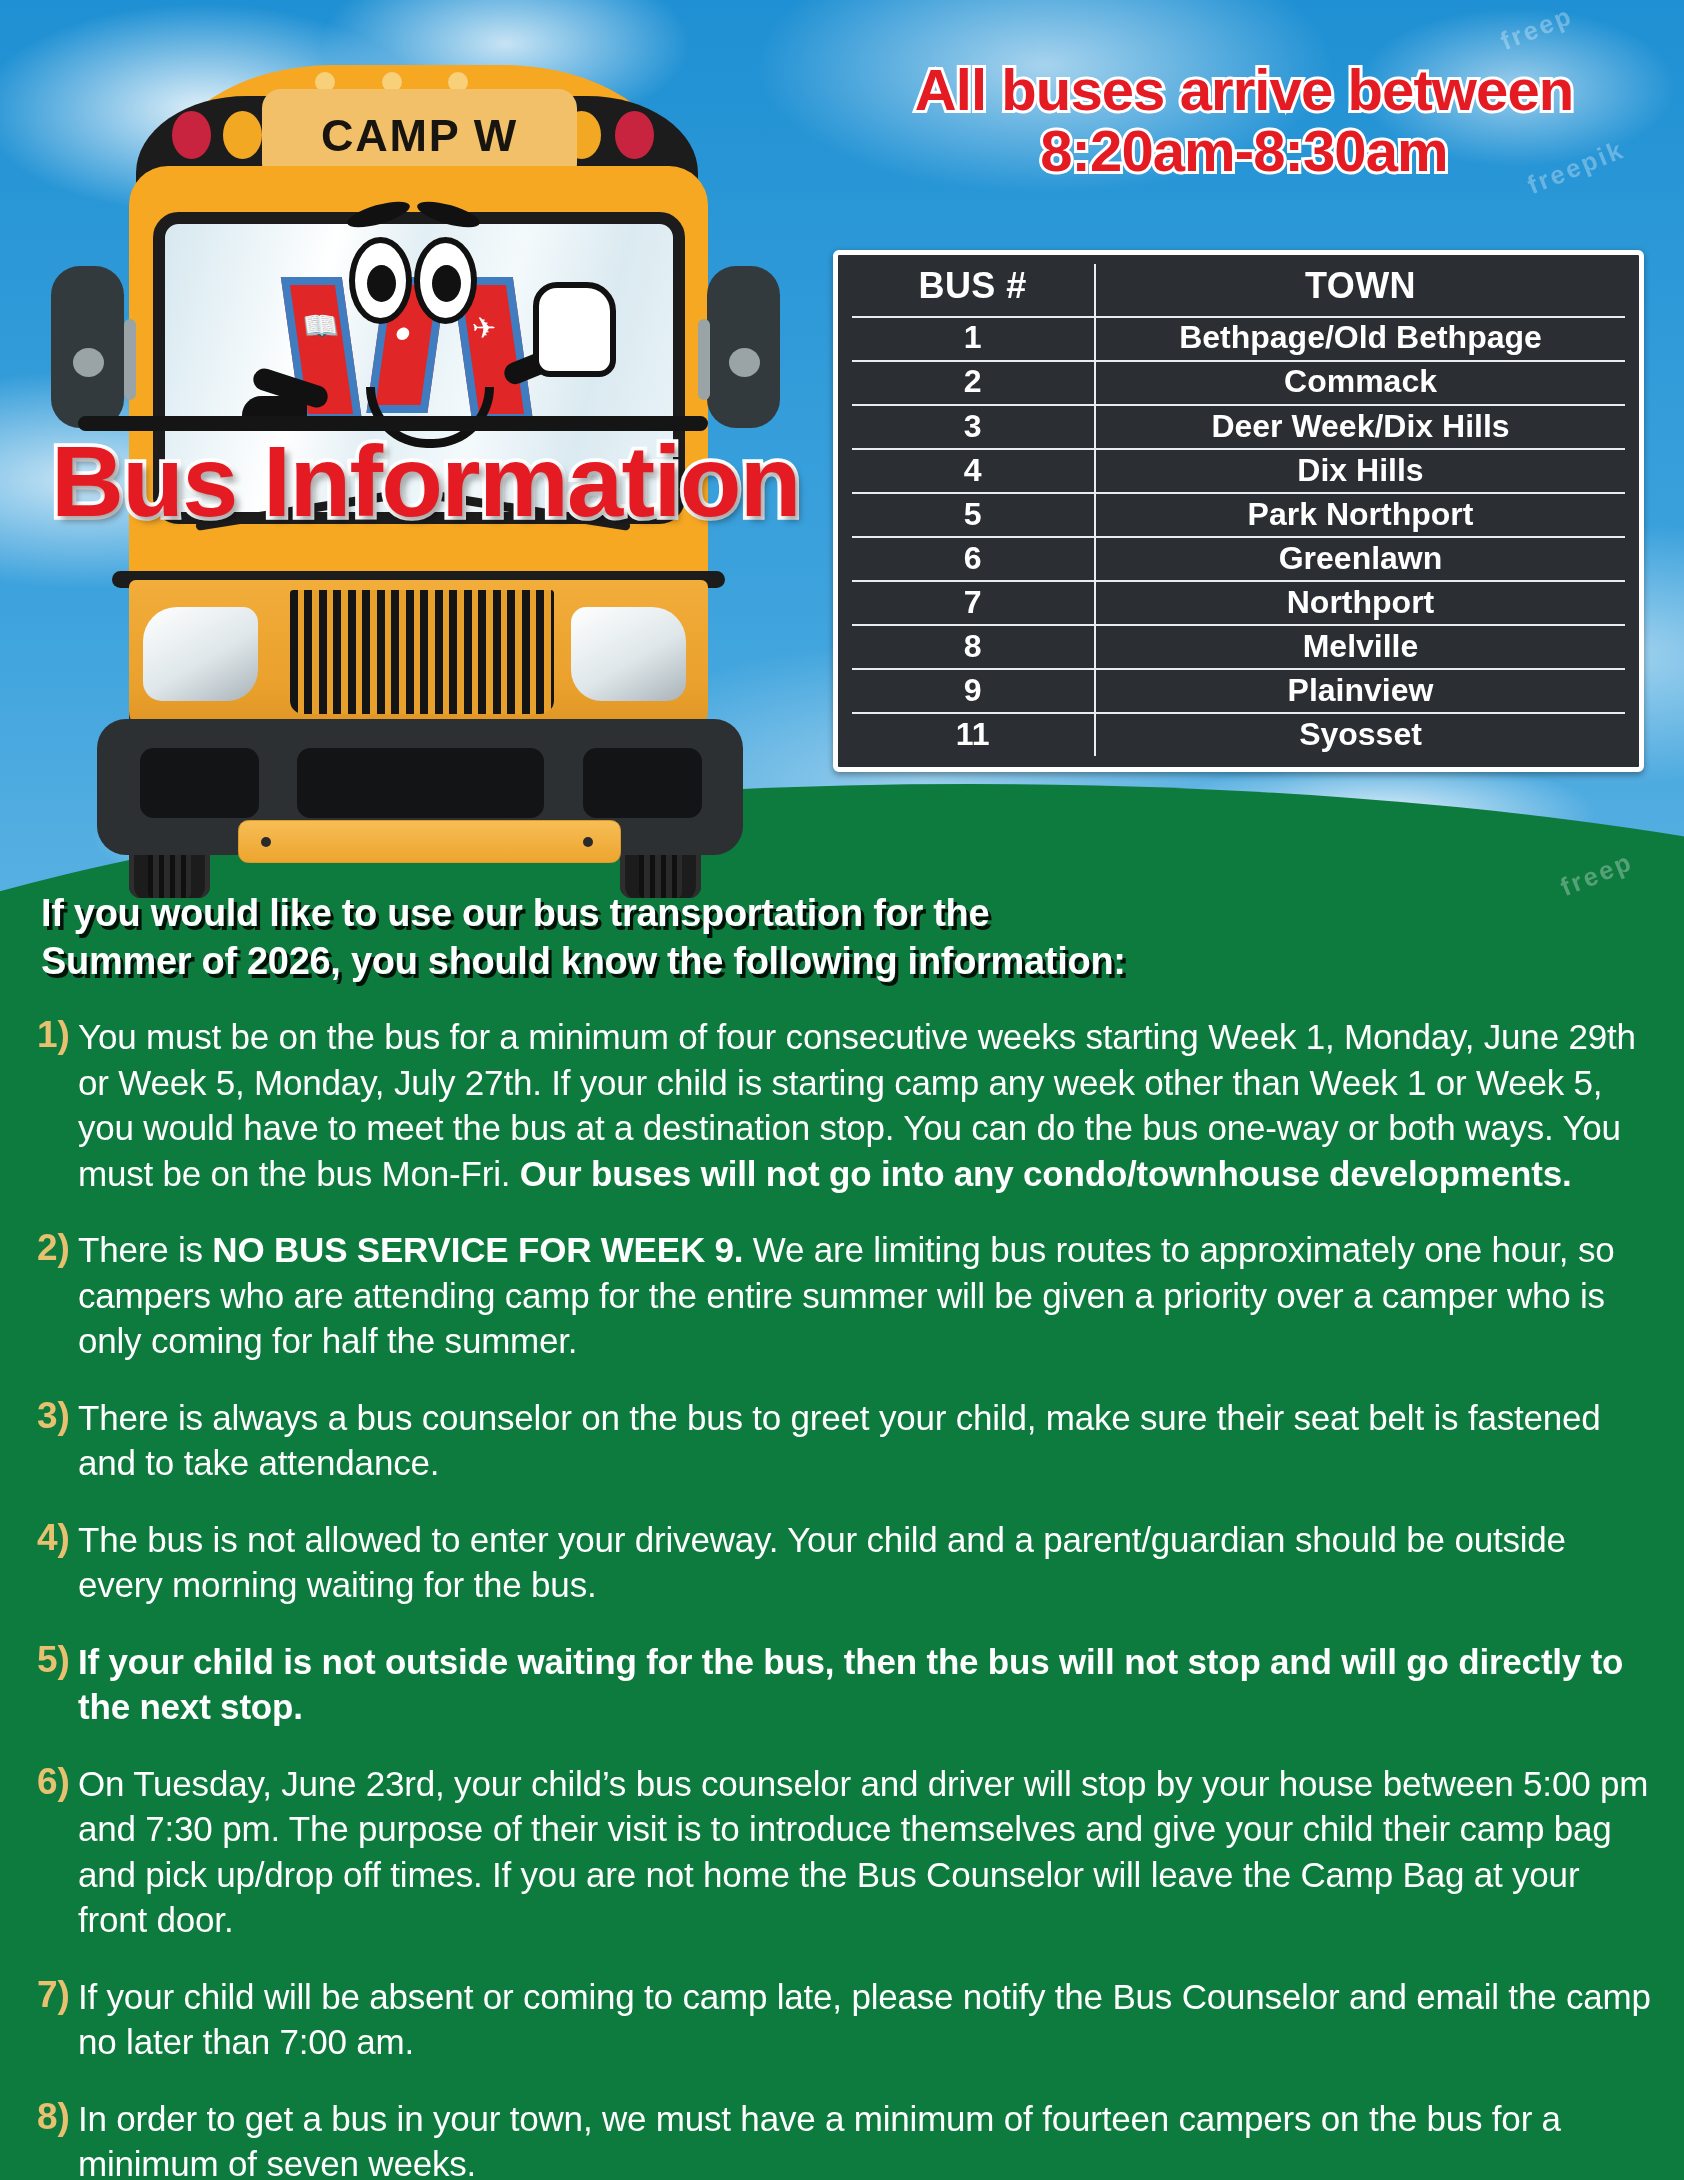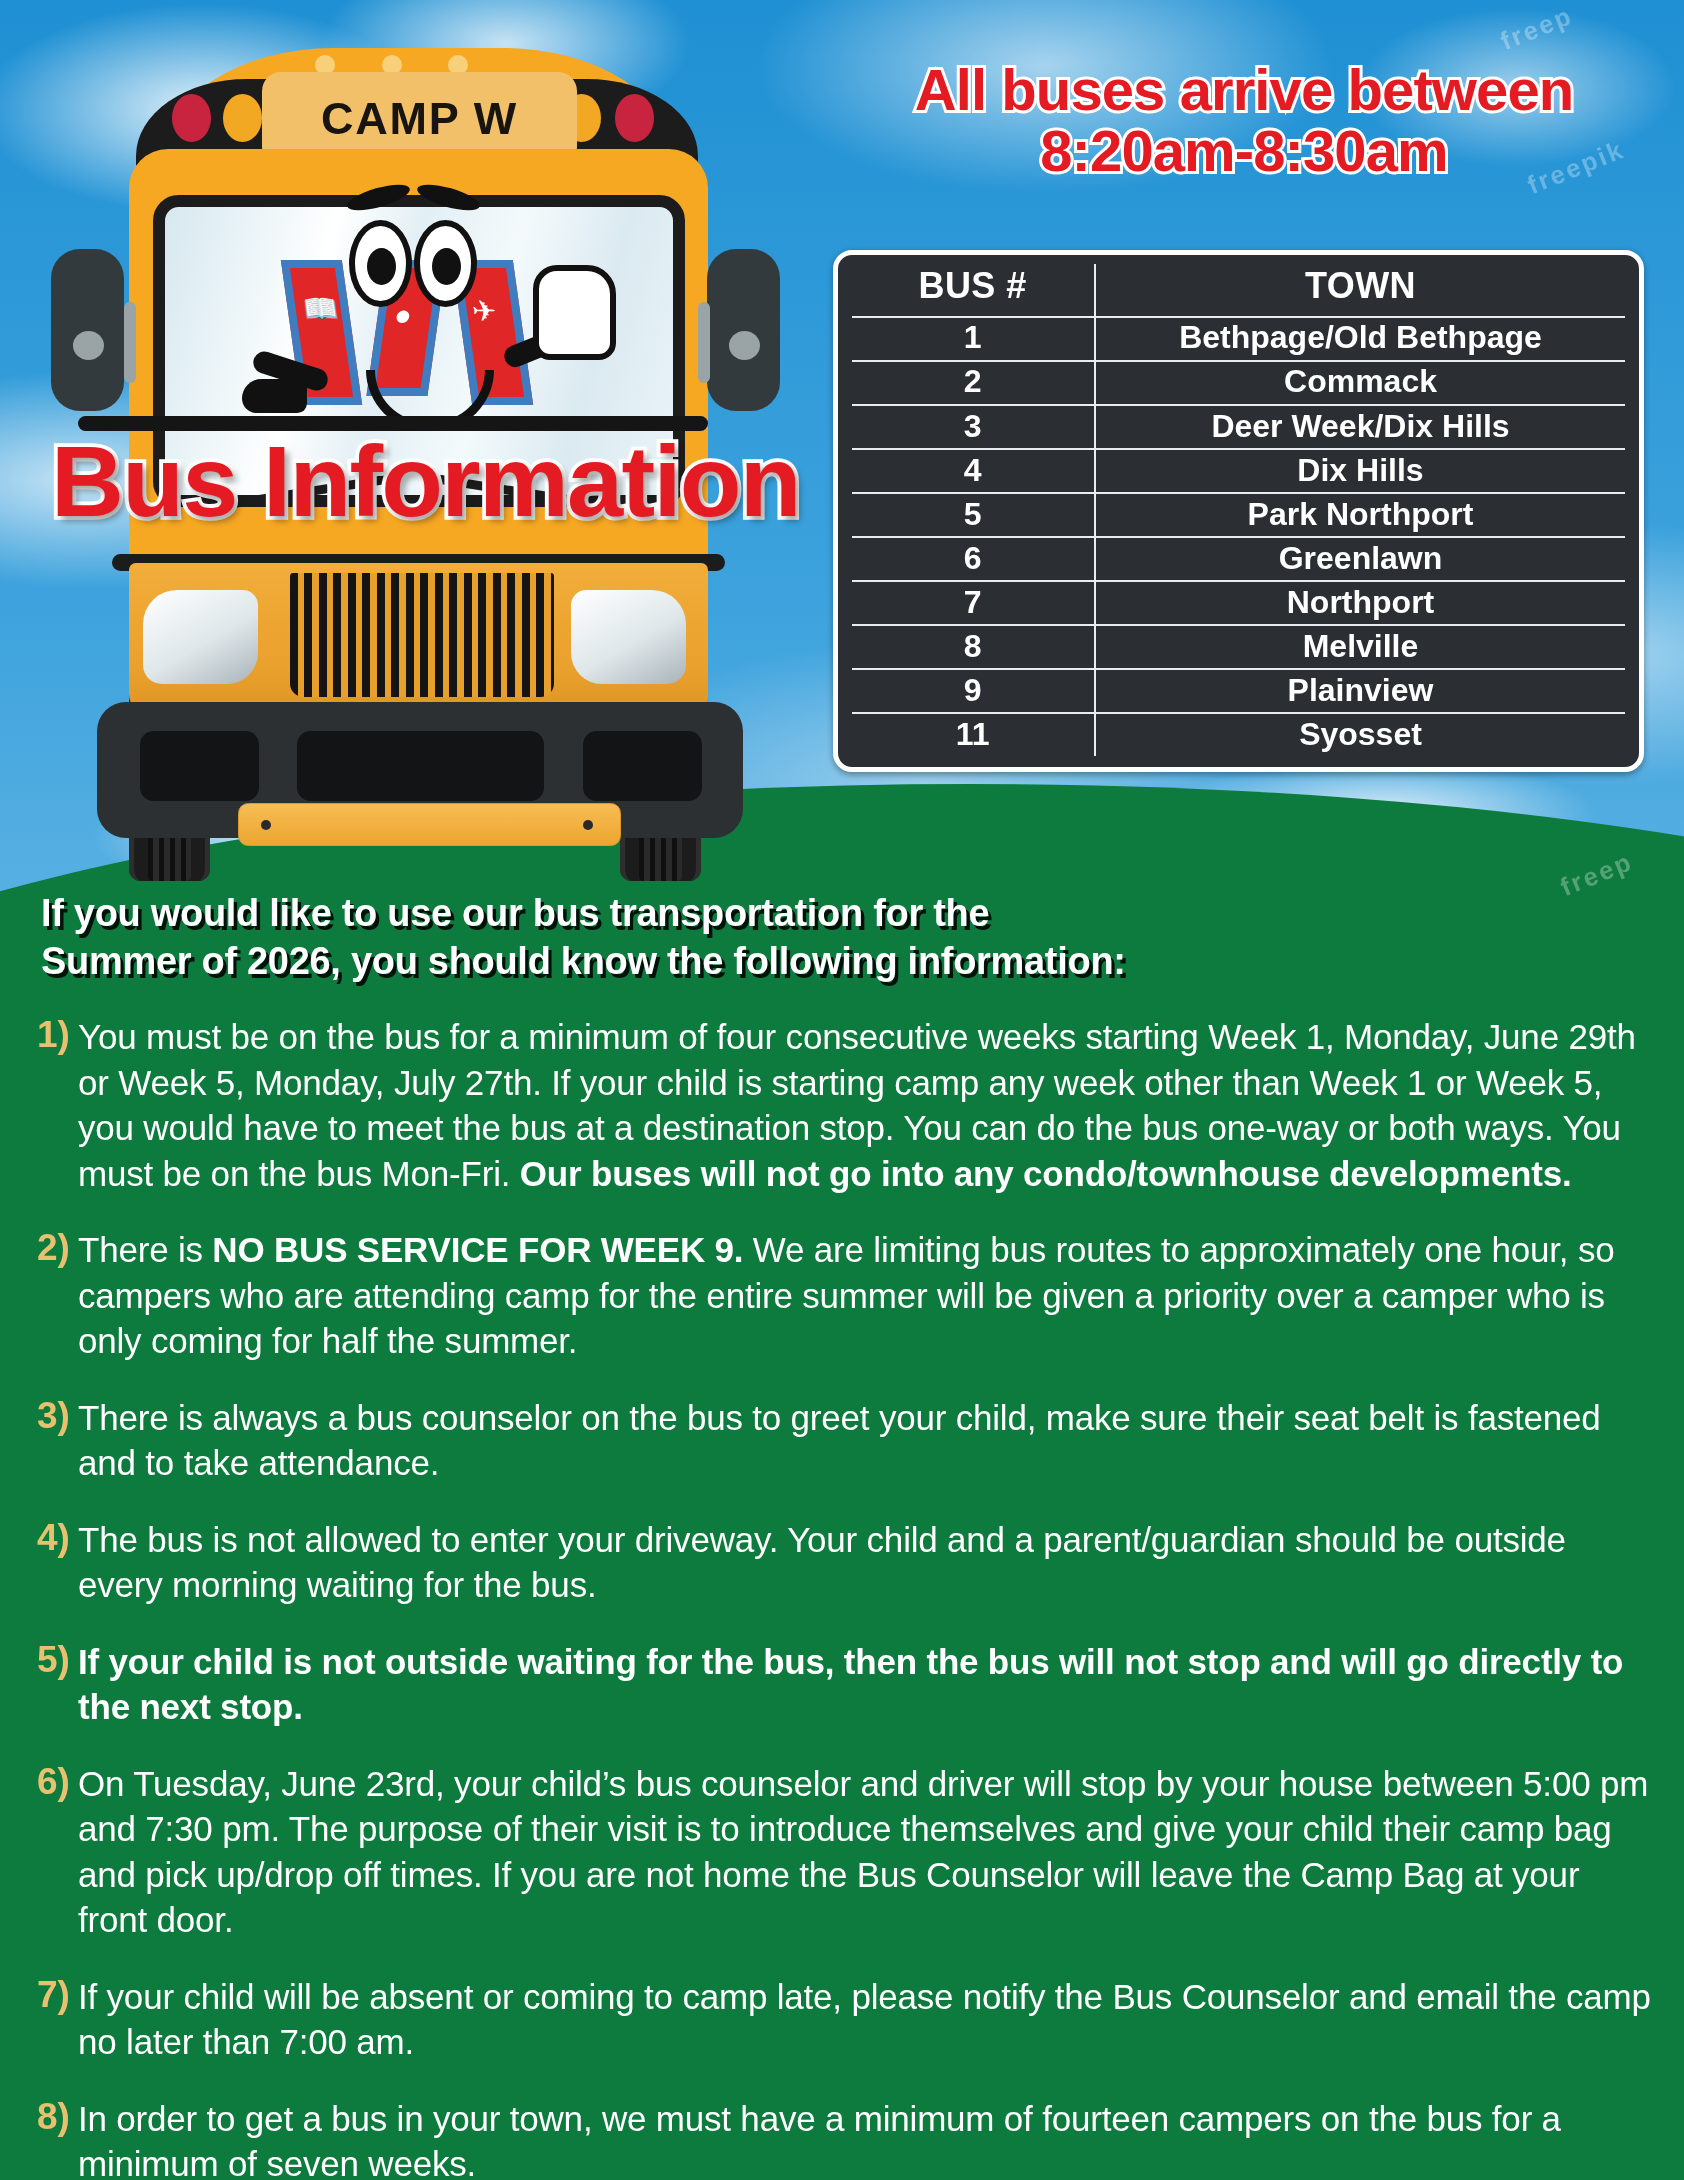--- a/index.html
+++ b/index.html
@@ -42,21 +42,21 @@
     width:2555px; height:2044px;
     background:#0d7a3e;
     border-radius:50% 50% 0 0 / 307px 307px 0 0;
   }
   #green-flat {
     position:absolute; left:0; right:0; top:1124px; bottom:0;
     background:#0d7a3e;
   }
 
   
-  #bus { position:absolute; left:34px; top:21px; width:767px; height:852px;text-align:right; }
+  #bus { position:absolute; left:34px; top:38px; width:767px; height:852px;text-align:right; }
   .tire {
     position:absolute; width:81px; height:213px; background:#1c1c1c;
     border-radius:12px; top:647px;
     box-shadow:inset 8.5px 0 0 -3.4px #2e2e2e, inset -8.5px 0 0 -3.4px #2e2e2e;
   }
   .tire.left { left:95px; }
   .tire.right { left:586px; }
   .tire::before{
     content:""; position:absolute; inset:0 19px; background:
       repeating-linear-gradient(90deg,#101010 0 5.1px,#2a2a2a 5.1px 11px);
@@ -185,21 +185,21 @@
     text-align:center; color:#e51b24;
     font-size:58px; font-weight:bold; line-height:1.05;
     -webkit-text-stroke:6px #ffffff;
     paint-order:stroke fill;
     letter-spacing:-0.9px;
   }
 
   
   #bus-table {
     position:absolute; left:833px; top:250px; width:811px;
-    background:#2b2e33; border:5.1px solid #ffffff; border-radius:19px;
+    background:#2b2e33; border:5.1px solid #ffffff; border-radius:6px;
     padding:8.5px 13.6px 10.2px 13.6px;
     box-shadow:0 2.6px 6.8px rgba(0,0,0,.35);
   }
   table { width:100%; border-collapse:collapse; }
   th,td {
     color:#ffffff; text-align:center;
     font-family:"Liberation Sans", sans-serif;
     padding:1.7px 0 3.4px 0;
   }
   th { font-size:36px; font-weight:bold; letter-spacing:0.4px; padding-bottom:8.5px; }

